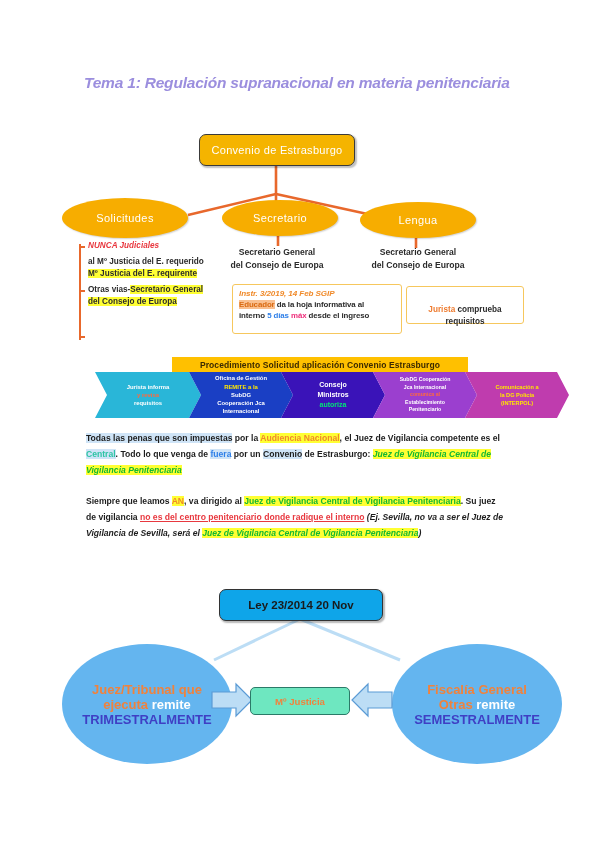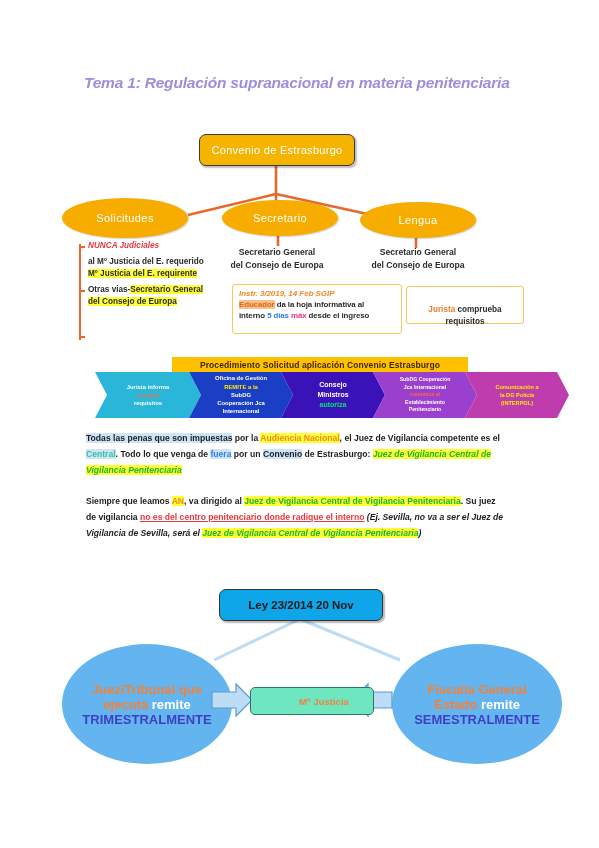--- a/index.html
+++ b/index.html
@@ -104,21 +104,21 @@
   .big-circle{border-radius:50%;background:#64b5ef;display:flex;flex-direction:column;
      align-items:center;justify-content:center;}
   #circle-left{left:62px;top:644px;width:170px;height:120px;}
   #circle-right{left:392px;top:644px;width:170px;height:120px;}
   .big-circle .cl{font-size:13px;line-height:15px;font-weight:bold;text-align:center;}
   .cl-orange{color:#f0823c;}
   .cl-white{color:#ffffff;}
   .cl-purple{color:#3f3fc4;}
   #mj-box{left:250px;top:687px;width:98px;height:26px;background:#6ee7c0;
      border:1.4px solid #2b7a68;border-radius:5px;display:flex;align-items:center;
-     justify-content:center;font-size:9.6px;font-weight:bold;color:#f0823c;padding-left:24px;}
+     justify-content:center;font-size:9.6px;font-weight:bold;color:#f0823c;}
   svg.ov{position:absolute;left:0;top:0;width:599px;height:848px;pointer-events:none;}
 </style>
 </head>
 <body>
 
 <div class="abs" id="page-title">Tema 1: Regulación supranacional en materia penitenciaria</div>
 
 <svg class="ov">
 
   <line x1="276" y1="164" x2="276" y2="194" stroke="#e8682c" stroke-width="2.6"></line>
@@ -237,21 +237,21 @@
 <div class="abs" id="ley-box">Ley 23/2014 20 Nov</div>
 
 <div class="abs big-circle" id="circle-left">
   <div class="cl cl-orange">Juez/Tribunal que</div>
   <div class="cl"><span class="cl-orange">ejecuta</span><span class="cl-white"> remite</span></div>
   <div class="cl cl-purple">TRIMESTRALMENTE</div>
 </div>
 
 <div class="abs big-circle" id="circle-right">
   <div class="cl cl-orange">Fiscalía General</div>
-  <div class="cl"><span class="cl-orange">Estado</span><span class="cl-white"> remite</span></div>
+  <div class="cl"><span class="cl-orange">Otras</span><span class="cl-white"> remite</span></div>
   <div class="cl cl-purple">SEMESTRALMENTE</div>
 </div>
 
 <svg class="ov">
   <polygon points="212,692 236,692 236,684 252,700 236,716 236,708 212,708" fill="#bcddf5" stroke="#5b9bd5" stroke-width="1.2"></polygon>
   <polygon points="392,692 368,692 368,684 352,700 368,716 368,708 392,708" fill="#bcddf5" stroke="#5b9bd5" stroke-width="1.2"></polygon>
 </svg>
 
 <div class="abs" id="mj-box">Mº Justicia</div>
 

